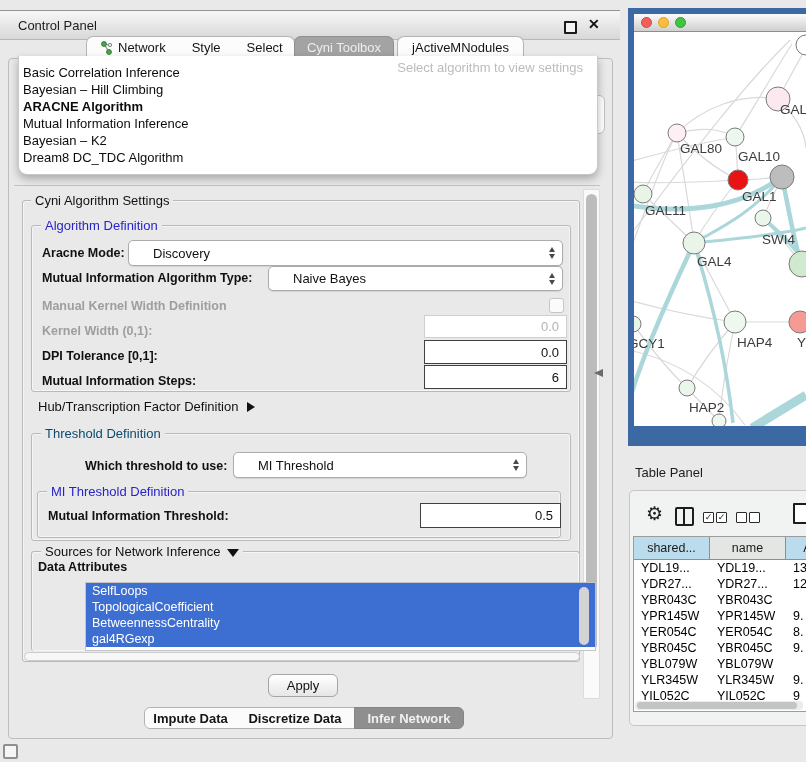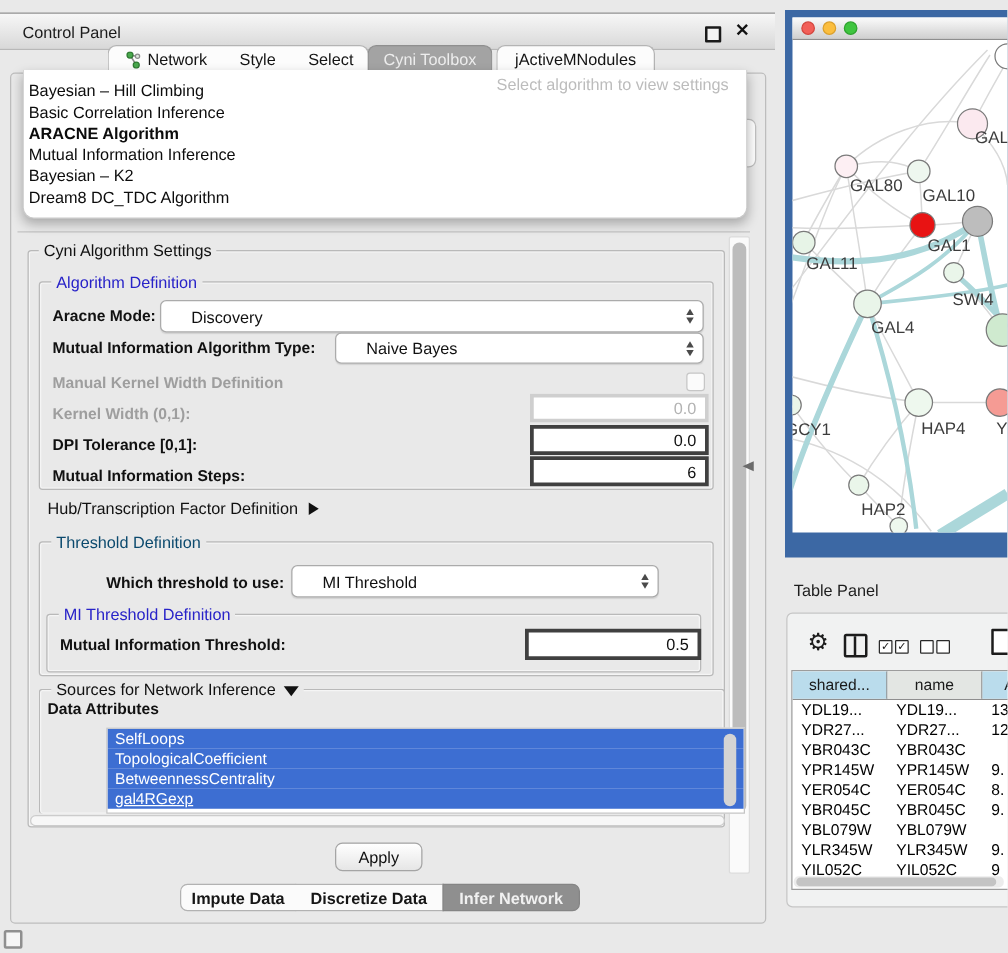--- a/index.html
+++ b/index.html
@@ -55,21 +55,21 @@
 
   .combo{position:absolute;background:#fff;border:1px solid #ababab;border-radius:5px;font-size:13px;color:#111;
     display:flex;align-items:center;padding-left:24px;box-sizing:border-box;box-shadow:0 1px 1px rgba(0,0,0,.10);}
   .stepper{position:absolute;right:7px;top:50%;transform:translateY(-50%);display:flex;flex-direction:column;gap:2px;align-items:center;}
   .tri-up{width:0;height:0;border-left:3.5px solid transparent;border-right:3.5px solid transparent;border-bottom:5px solid #4a4a4a;}
   .tri-down{width:0;height:0;border-left:3.5px solid transparent;border-right:3.5px solid transparent;border-top:5px solid #4a4a4a;}
   #combo-aracne{left:128px;top:240px;width:435px;height:26px;}
   #combo-mitype{left:268px;top:266px;width:295px;height:25px;}
   #combo-threshold{left:233px;top:452px;width:294px;height:26px;}
 
-  .field{position:absolute;background:#fff;border:3px solid #404040;font-size:13px;color:#111;
+  .field{position:absolute;background:#fff;border:1px solid #404040;font-size:13px;color:#111;
     display:flex;align-items:center;justify-content:flex-end;padding-right:7px;box-sizing:border-box;}
   .field.dis{border-color:#cfcfcf;color:#b3b3b3;}
   #field-kernel{left:424px;top:315px;width:143px;height:23px;}
   #field-dpi{left:424px;top:340px;width:143px;height:24px;}
   #field-steps{left:424px;top:365px;width:143px;height:24px;}
   #field-mithr{left:420px;top:503px;width:141px;height:25px;}
   .checkbox{position:absolute;left:549px;top:298px;width:13px;height:13px;background:#fbfbfb;border:1px solid #c6c6c6;border-radius:3px;}
 
   .hub-row{position:absolute;left:38px;top:399px;font-size:13px;color:#111;display:flex;align-items:center;}
   .tri-right{width:0;height:0;border-top:5.5px solid transparent;border-bottom:5.5px solid transparent;border-left:8px solid #111;margin-left:9px;}
@@ -247,21 +247,21 @@
 
   <div id="fs-sources" class="fs">
     <span class="legend" style="left:9px;"><span>Sources for Network Inference</span><span class="tri-dn-black"></span></span>
   </div>
   <span class="lbl" style="left:38px;top:560px;font-size:12.5px;">Data Attributes</span>
   <div id="attr-list">
 
   <div class="attr-item" style="background: rgb(61, 110, 210);">SelfLoops</div>
       <div class="attr-item" style="background: rgb(61, 110, 210);">TopologicalCoefficient</div>
       <div class="attr-item" style="background: rgb(61, 110, 210);">BetweennessCentrality</div>
-      <div class="attr-item" style="background: rgb(61, 110, 210); text-decoration: underline;">gal4RGexp</div>
+      <div class="attr-item" style="background: rgb(61, 110, 210);">gal4RGexp</div>
       <div class="list-thumb"></div>
     </div>
   <div class="h-scroll"></div>
 
   <div class="apply-btn">
       <span>Apply</span>
     </div>
 
   <div id="seg-impute" class="seg">
       <span>Impute Data</span>
@@ -411,21 +411,21 @@
         </div>
       </div>
   </div>
   <div class="tp-hscroll">
       <div class="thumb"></div>
     </div>
 
 <div class="popup">
       <span class="pop-placeholder">Select algorithm to view settings</span>
       <div class="pop-items">
+        <div class="pop-item">Basic Correlation Inference</div>
         <div class="pop-item">Bayesian – Hill Climbing</div>
-        <div class="pop-item">Basic Correlation Inference</div>
         <div class="pop-item sel">ARACNE Algorithm</div>
         <div class="pop-item">Mutual Information Inference</div>
         <div class="pop-item">Bayesian – K2</div>
         <div class="pop-item">Dream8 DC_TDC Algorithm</div>
       </div>
     </div>
   </div>
 
 </body></html>

